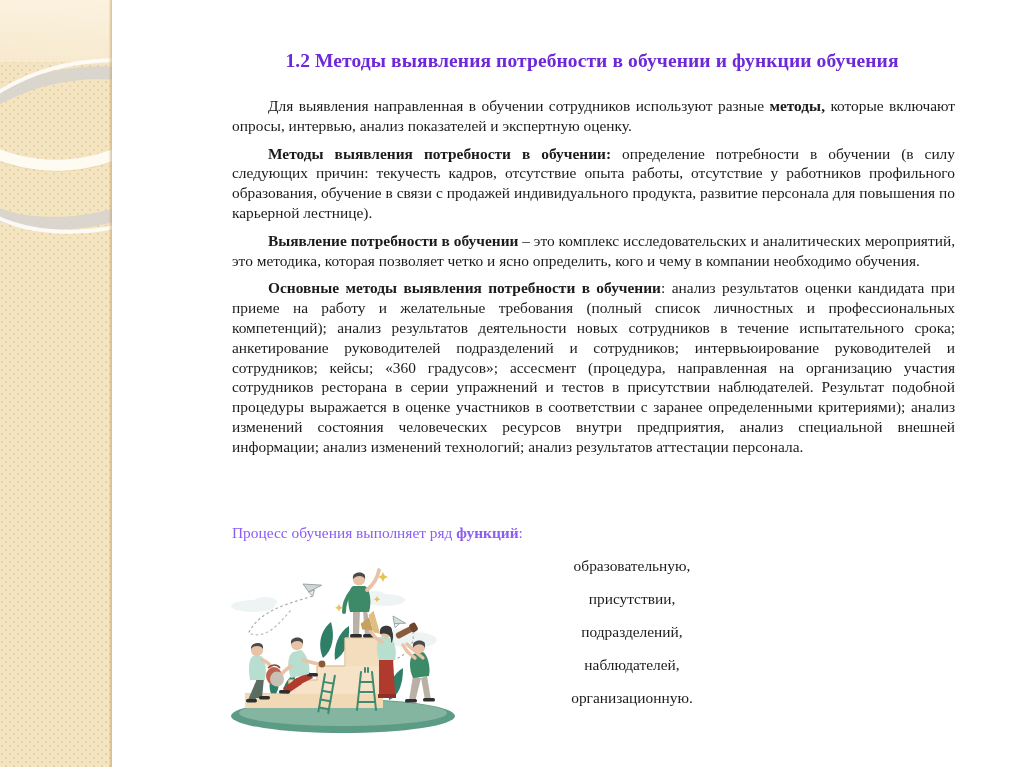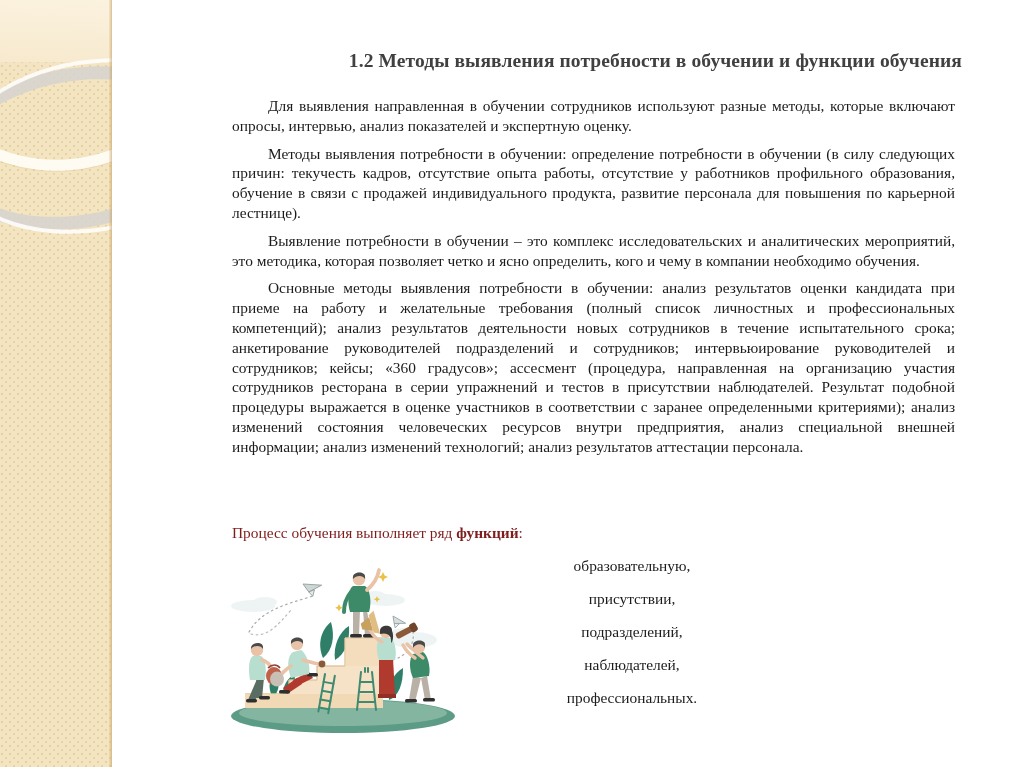--- a/index.html
+++ b/index.html
@@ -114,28 +114,28 @@
     font-size: 15.4px;
     line-height: 1.285;
     text-align: justify;
     text-justify: inter-word;
   }
   #body-text p {
     margin: 0 0 8px 0;
     text-indent: 36px;
   }
   #body-text p:last-child { margin-bottom: 16px; }
-  #body-text b { font-weight: normal; }
+  #body-text b { font-weight: bold; }
 
   #functions-intro {
     position: absolute;
     left: 120px;
     top: 524px;
     font-size: 15.4px;
-    color: #7f1d1d;
+    color: #8b5cf6;
     white-space: nowrap;
   }
   #functions-intro b { font-weight: bold; }
 
   #functions-list {
     position: absolute;
     left: 370px;
     top: 549px;
     width: 300px;
     font-size: 15.4px;
@@ -170,39 +170,39 @@
     <div class="lighten-top"></div>
     <div class="wash"></div>
     <div class="ring ring-a"></div>
     <div class="ring ring-b"></div>
     <div class="ring ring-c"></div>
     <div class="edge"></div>
   </div>
 
   <div id="content">
 
-    <h1 id="page-title" style="color: #404040; text-align: right;">1.2 Методы выявления потребности в обучении и функции обучения</h1>
+    <h1 id="page-title" style="color: #6d28d9;">1.2 Методы выявления потребности в обучении и функции обучения</h1>
 
     <div id="body-text">
         <p><span>Для выявления направленная в обучении сотрудников используют разные </span><b>методы,</b><span> которые включают опросы, интервью, анализ показателей и экспертную оценку.</span></p>
         <p><b>Методы выявления потребности в обучении:</b><span> определение потребности в обучении (в силу следующих причин: текучесть кадров, отсутствие опыта работы, отсутствие у работников профильного образования, обучение в связи с продажей индивидуального продукта, развитие персонала для повышения по карьерной лестнице).</span></p>
         <p><b>Выявление потребности в обучении</b><span> – это комплекс исследовательских и аналитических мероприятий, это методика, которая позволяет четко и ясно определить, кого и чему в компании необходимо обучения.</span></p>
         <p><b>Основные   методы выявления потребности в обучении</b><span>: анализ результатов оценки кандидата при приеме на работу и желательные требования (полный список личностных и профессиональных компетенций); анализ результатов деятельности новых сотрудников в течение испытательного срока; анкетирование руководителей подразделений и сотрудников; интервьюирование руководителей и сотрудников; кейсы; «360 градусов»; ассесмент (процедура, направленная на организацию участия сотрудников ресторана в серии упражнений и тестов в присутствии наблюдателей. Результат подобной процедуры выражается в оценке участников в соответствии с заранее определенными критериями); анализ изменений состояния человеческих ресурсов внутри предприятия, анализ специальной внешней информации; анализ изменений технологий; анализ результатов аттестации персонала.</span></p>
       </div>
 
     <div id="functions-intro">
       <span>Процесс обучения выполняет ряд </span><b>функций</b><span>:</span>
     </div>
 
     <div id="functions-list">
         <div class="fn">образовательную,</div>
         <div class="fn">присутствии,</div>
         <div class="fn">подразделений,</div>
         <div class="fn">наблюдателей,</div>
-        <div class="fn">профессиональных.</div>
+        <div class="fn">организационную.</div>
       </div>
 
     <div id="illustration">
       <svg viewBox="0 0 252 190" xmlns="http://www.w3.org/2000/svg">
 
         <g opacity="0.55" fill="#e1ebeb">
           <ellipse cx="36" cy="58" rx="22" ry="6"></ellipse>
           <ellipse cx="48" cy="54" rx="12" ry="5"></ellipse>
           <ellipse cx="168" cy="52" rx="20" ry="6"></ellipse>
           <ellipse cx="158" cy="48" rx="11" ry="5"></ellipse>

